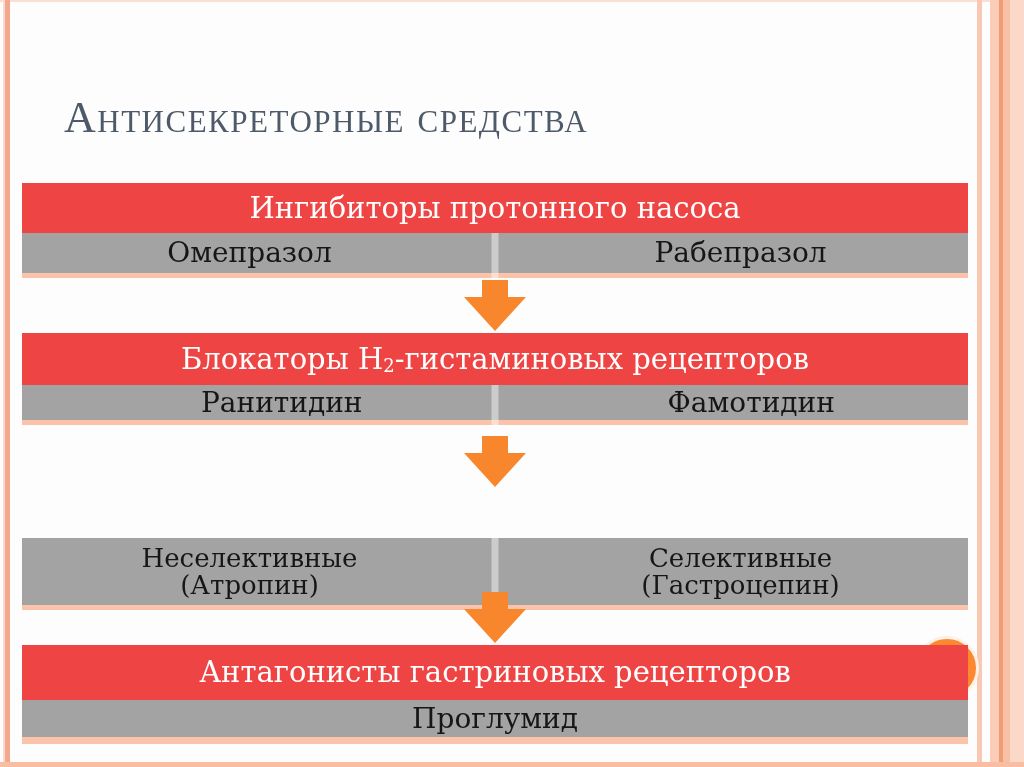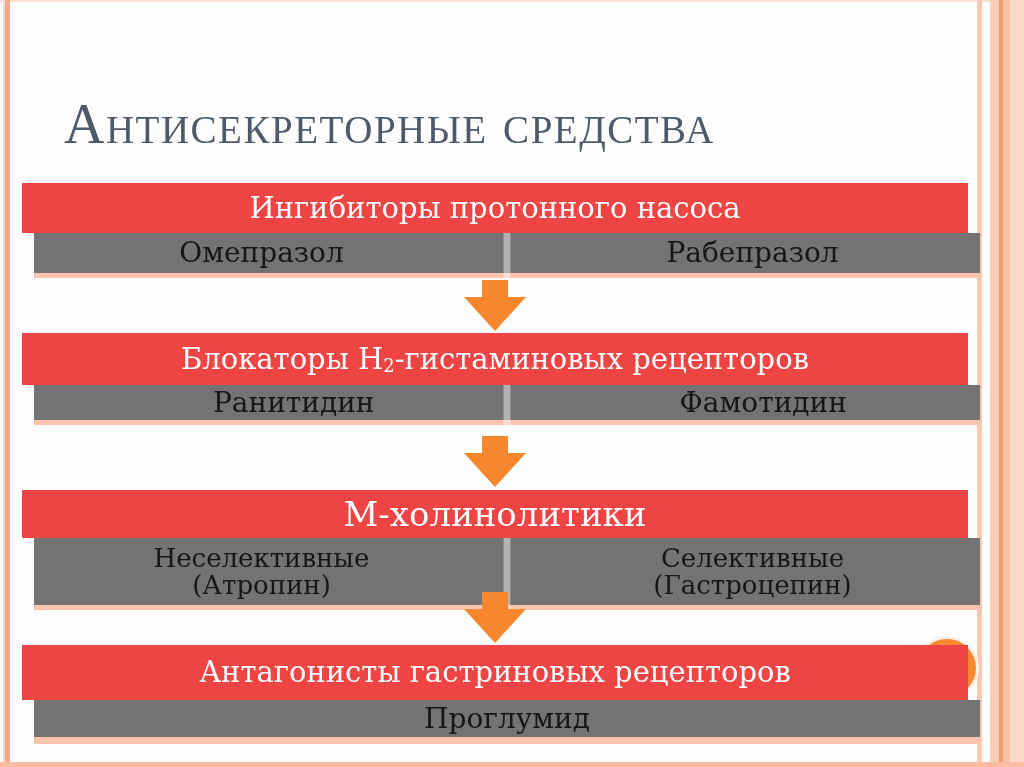--- a/index.html
+++ b/index.html
@@ -35,21 +35,21 @@
     background: linear-gradient(to right,
       #fbccb8 0 9px, #ef9d72 9px 13px, #f8c0a6 13px 20px, #fcd8c8 20px 34px);
   }
 
   
   .title {
     position: absolute; left: 64px; top: 92px; margin: 0;
     font-family: "Liberation Serif", serif;
     font-weight: normal;
     font-variant: small-caps;
-    font-size: 56px;
+    font-size: 44px;
     letter-spacing: 1.5px;
     color: #4e5a6a;
     white-space: nowrap;
   }
 
   
   .diagram { position: absolute; left: 22px; top: 0; width: 946px; height: 767px; }
 
   .bar {
     position: absolute; left: 0; width: 946px;
@@ -61,22 +61,22 @@
   .b3-bar { top: 490px; height: 48px; line-height: 48px; font-size: 34px; }
   .b4-bar { top: 645px; height: 55px; line-height: 55px; font-size: 29px; }
 
   .bar sub.h2sub {
     font-size: 0.62em;
     vertical-align: baseline;
     position: relative; bottom: -0.18em;
   }
 
   .row {
-    position: absolute; left: 12px; width: 946px;
-    background: #737373;
+    position: absolute; left: 0; width: 946px;
+    background: #a3a3a3;
     border-bottom: 5px solid #fbc3a9;
     box-sizing: border-box;
     display: flex;
     color: #161616;
     text-align: center;
     gap: 36px;
   }
   .b1-row { top: 233px; height: 45px; }
   .b2-row { top: 385px; height: 40px; padding-left: 43px; }
   .b3-row { top: 538px; height: 72px; }
@@ -154,21 +154,20 @@
       <div class="cell">Ранитидин</div>
       <div class="cell">Фамотидин</div>
       <div class="divider"></div>
     </div>
 
     <div class="arrow a2">
       <div class="arrow-stem"></div>
       <div class="arrow-head"></div>
     </div>
 
-    <div class="bar b3-bar">М-холинолитики</div>
     <div class="row b3-row">
       <div class="cell">
         <span>Неселективные</span>
         <span class="sub-line">(Атропин)</span>
       </div>
       <div class="cell">
         <span>Селективные</span>
         <span class="sub-line">(Гастроцепин)</span>
       </div>
       <div class="divider"></div>

